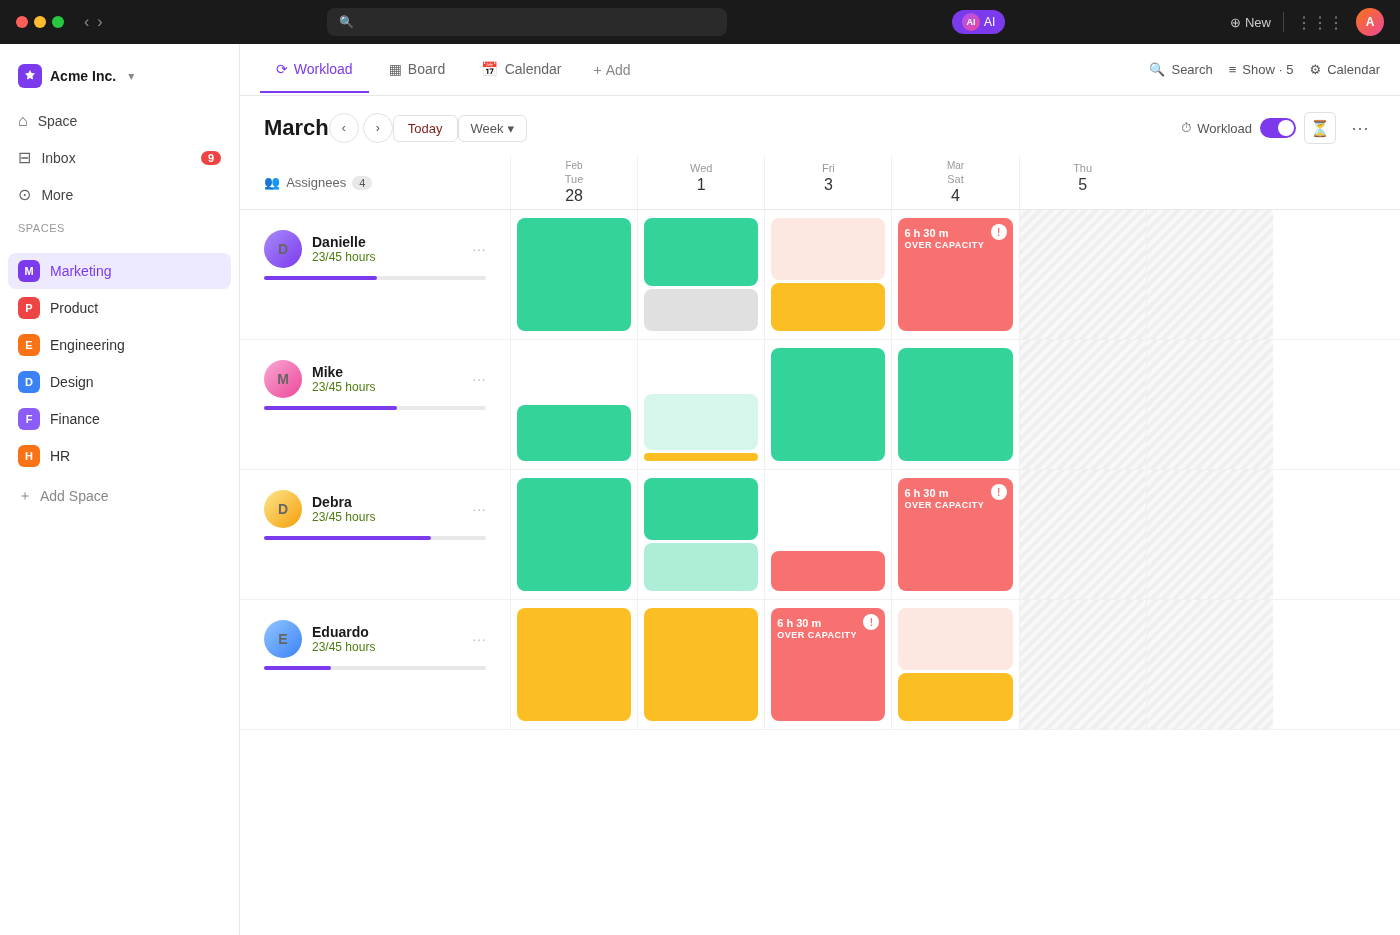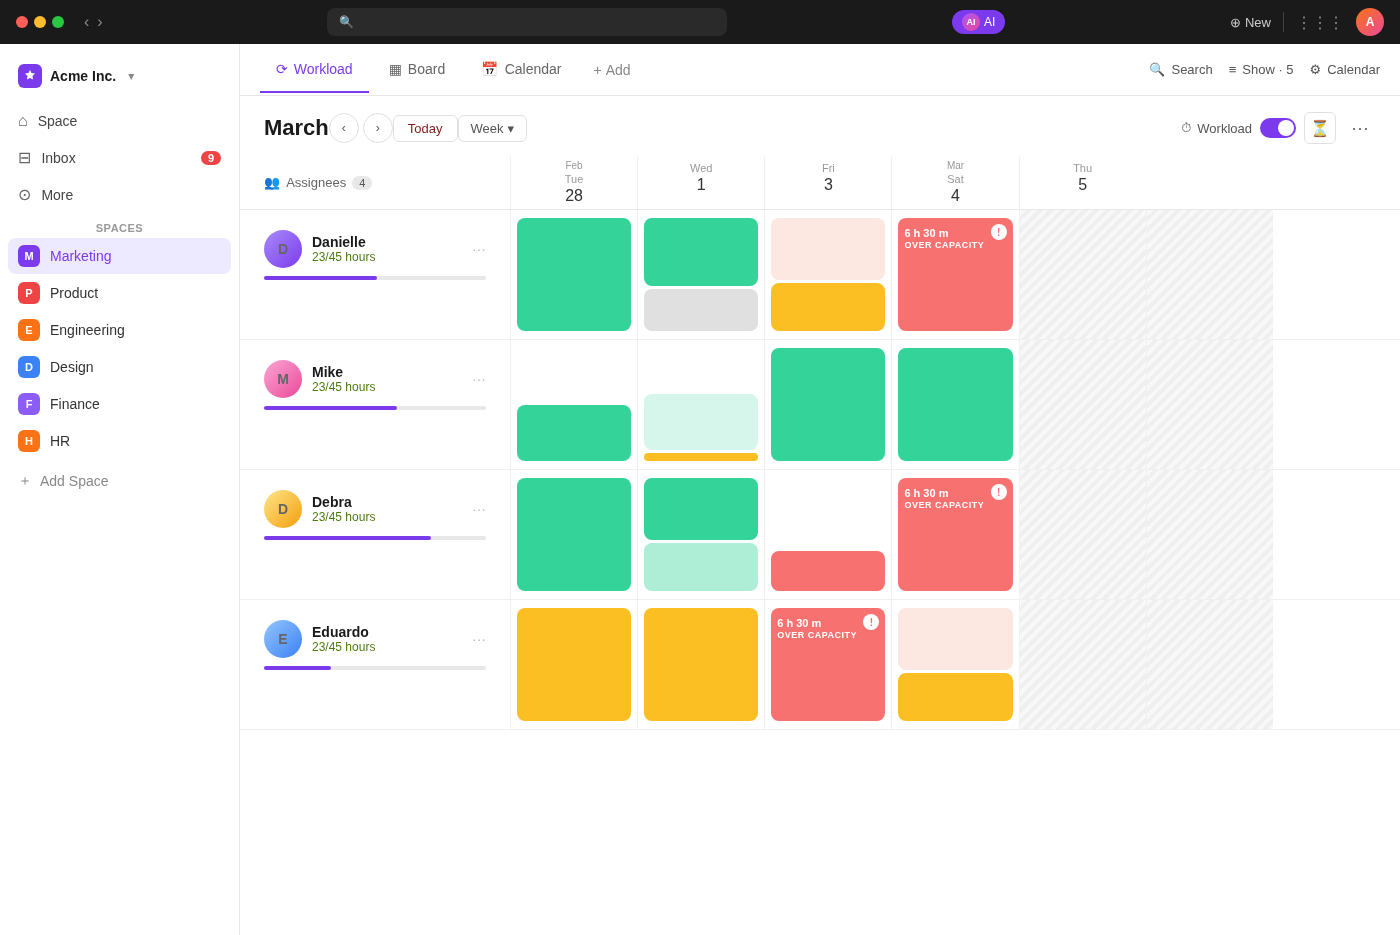--- a/index.html
+++ b/index.html
@@ -31,21 +31,21 @@
     
     .sidebar { width: 240px; background: #fff; border-right: 1px solid #e8e8e8; display: flex; flex-direction: column; padding: 12px 8px; flex-shrink: 0; }
     .workspace { display: flex; align-items: center; gap: 8px; padding: 8px 10px; margin-bottom: 8px; cursor: pointer; }
     .workspace-icon { width: 24px; height: 24px; background: #7c3aed; border-radius: 6px; display: flex; align-items: center; justify-content: center; }
     .workspace-icon svg { width: 14px; height: 14px; fill: white; }
     .workspace-name { font-size: 14px; font-weight: 600; color: #1a1a1a; }
     .workspace-chevron { color: #888; font-size: 12px; margin-left: 4px; }
     .nav-item { display: flex; align-items: center; gap: 10px; padding: 8px 10px; border-radius: 8px; cursor: pointer; color: #444; font-size: 14px; margin-bottom: 2px; }
     .nav-icon { font-size: 16px; color: #666; }
     .badge { background: #ef4444; color: white; border-radius: 10px; padding: 1px 7px; font-size: 11px; font-weight: 600; margin-left: auto; }
-    .spaces-header { font-size: 11px; font-weight: 700; color: #999; padding: 8px 10px 4px; text-transform: uppercase; letter-spacing: 0.5px; text-align: center; }
+    .spaces-header { font-size: 11px; font-weight: 400; color: #999; padding: 8px 10px 19px; text-transform: uppercase; letter-spacing: 0.5px; }
     .space-item { display: flex; align-items: center; gap: 10px; padding: 7px 10px; border-radius: 8px; cursor: pointer; color: #333; font-size: 14px; margin-bottom: 1px; }
     .space-item.active { background: #ede9fe; color: #7c3aed; }
     .space-dot { width: 22px; height: 22px; border-radius: 6px; display: flex; align-items: center; justify-content: center; color: white; font-size: 11px; font-weight: bold; flex-shrink: 0; }
     .add-space { display: flex; align-items: center; gap: 8px; padding: 8px 10px; color: #888; font-size: 14px; cursor: pointer; margin-top: 4px; }
 
     
     .content { flex: 1; display: flex; flex-direction: column; background: #fff; overflow: hidden; }
 
     
     .tabbar { display: flex; align-items: center; padding: 0 20px; border-bottom: 1px solid #e8e8e8; height: 52px; gap: 4px; }

